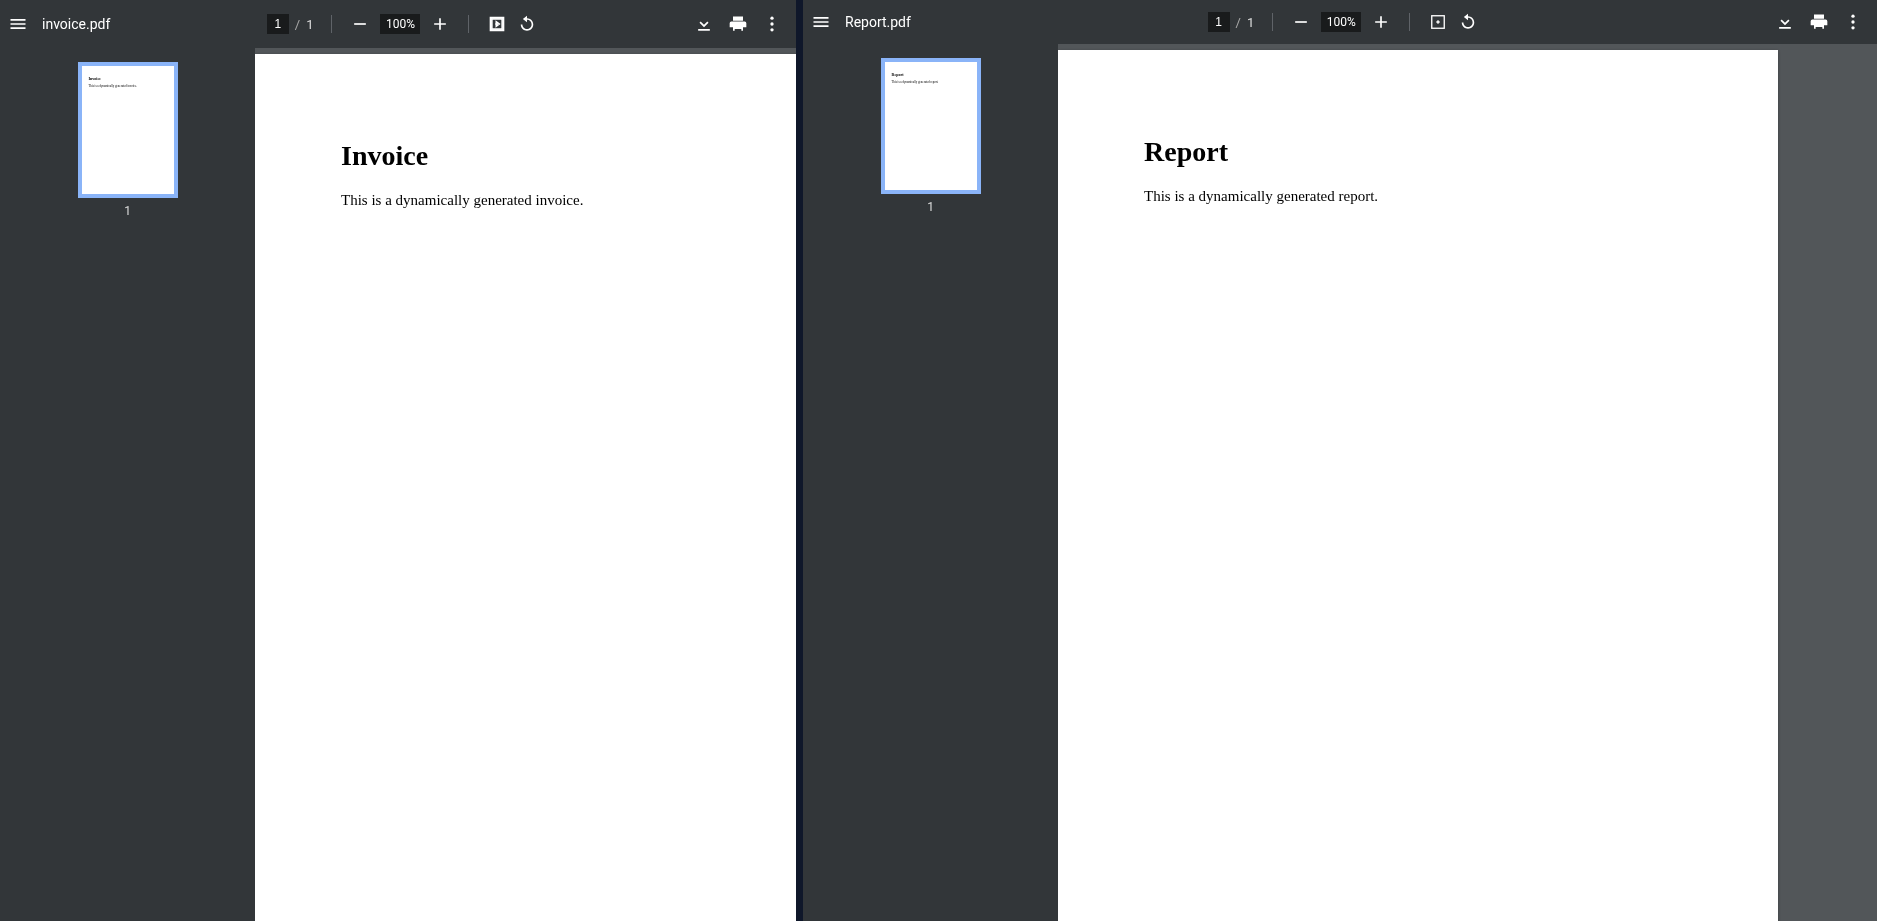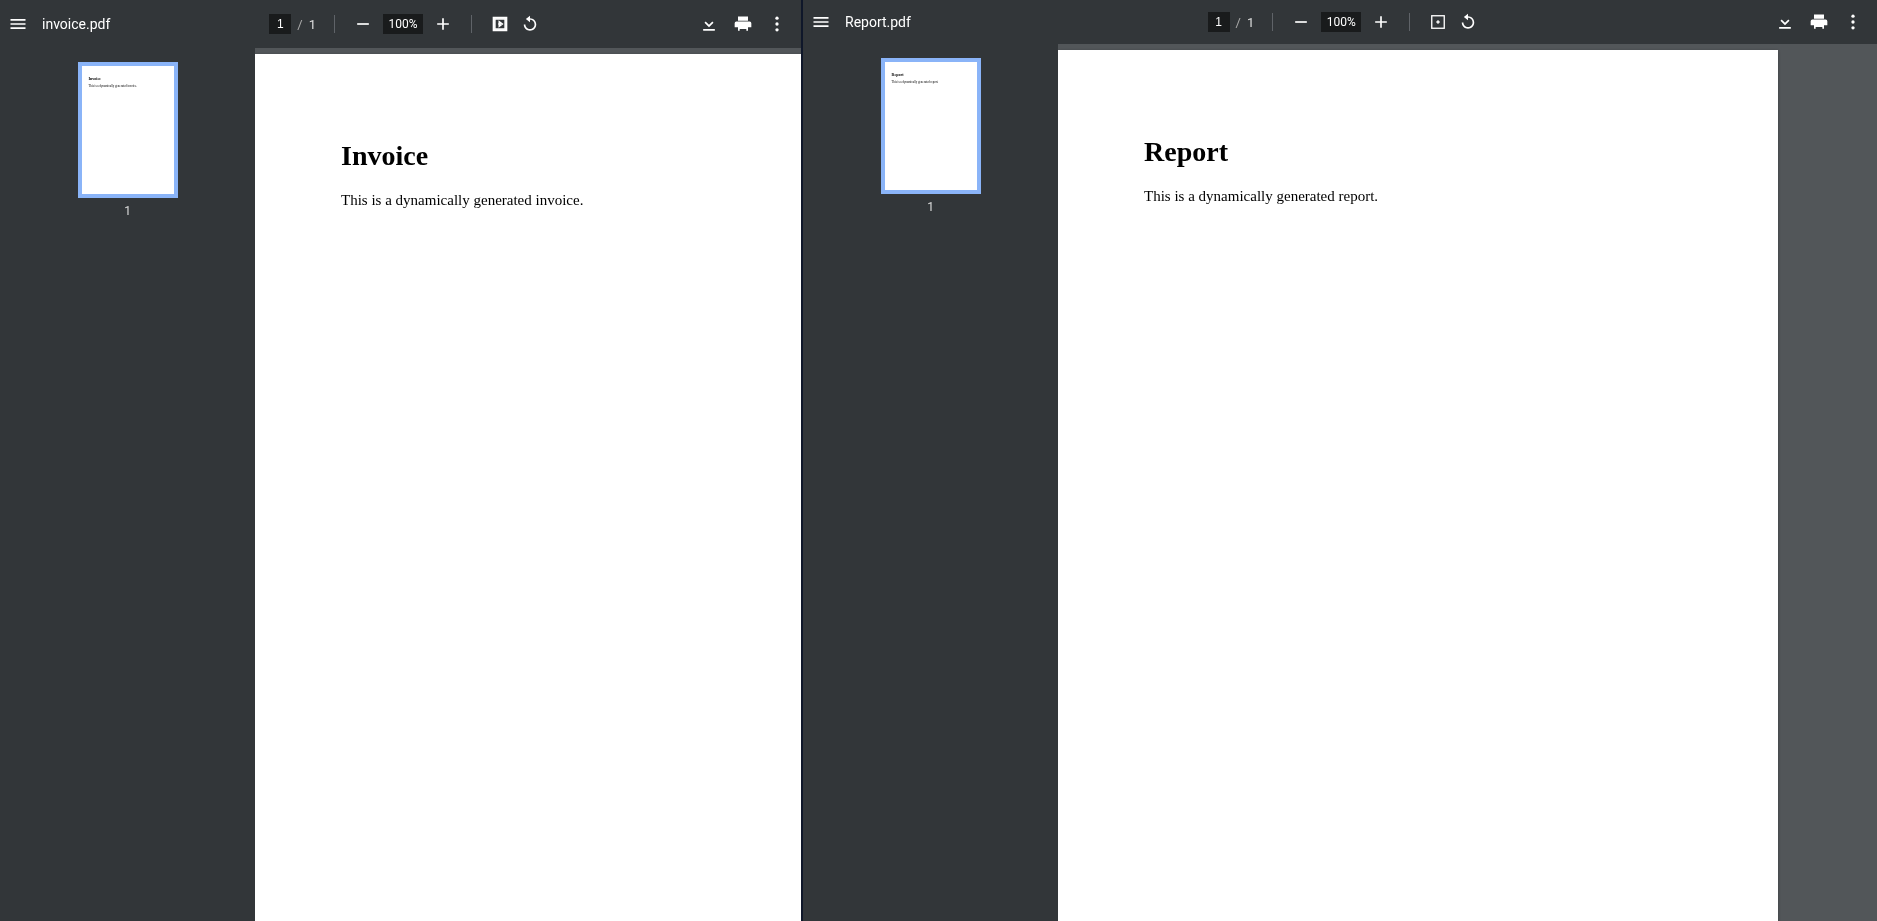--- a/index.html
+++ b/index.html
@@ -9,21 +9,21 @@
     background: #525659;
     display: flex;
   }
   .pane {
     height: 100%;
     display: flex;
     flex-direction: column;
     position: relative;
     background: #525659;
   }
-  .pane.left { width: 803px; border-right: 2px solid #0f172a; }
+  .pane.left { width: 803px; border-right: 7px solid #0f172a; }
   .pane.right { flex: 1; }
 
   .toolbar {
     background: #323639;
     color: #fff;
     display: flex;
     align-items: center;
     font-size: 13px;
     padding: 0 8px;
     gap: 4px;

